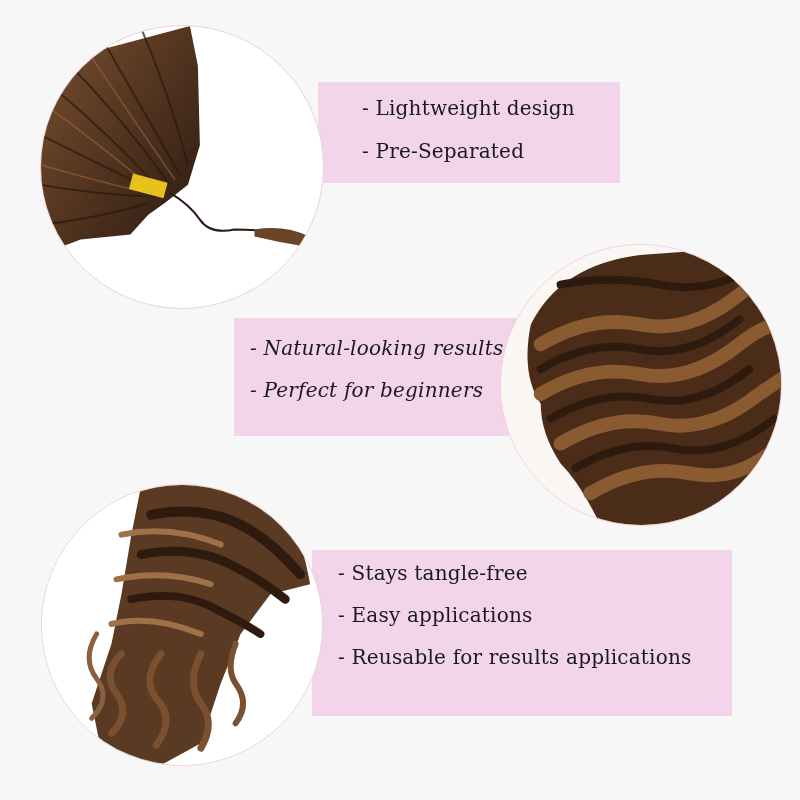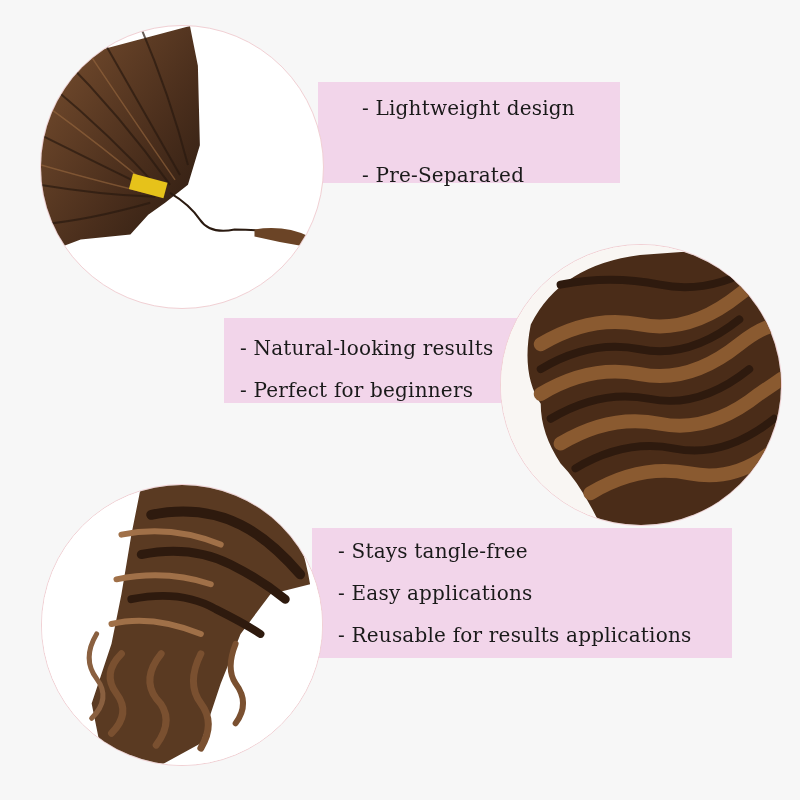--- a/index.html
+++ b/index.html
@@ -10,29 +10,29 @@
                 font-family:"DejaVu Serif", serif; font-size:20px; letter-spacing:0.2px; }
   .circle { position:absolute; border-radius:50%; background:#ffffff; overflow:hidden;
             border:1px solid #f1d0d4; box-sizing:border-box; }
   .circle svg { position:absolute; left:0; top:0; width:100%; height:100%; }
 </style>
 </head>
 <body>
 
 <div class="band" style="left:318px; top:82px; width:302px; height:101px;text-decoration:underline;">
   <div class="line" style="left:44px; top:14px;">- Lightweight design</div>
-  <div class="line" style="left:44px; top:57px;margin-top:24px;">- Pre-Separated</div>
+  <div class="line" style="left:44px; top:57px;">- Pre-Separated</div>
 </div>
 
-<div class="band" style="left:224px; top:318px; width:300px; height:85px;">
+<div class="band" style="left:234px; top:318px; width:300px; height:118px;font-style:italic;">
   <div class="line" style="left:16px; top:18px;">- Natural-looking results</div>
   <div class="line" style="left:16px; top:60px;">- Perfect for beginners</div>
 </div>
 
-<div class="band" style="left:312px; top:528px; width:420px; height:130px;">
+<div class="band" style="left:312px; top:550px; width:420px; height:166px;">
   <div class="line" style="left:26px; top:11px;">- Stays tangle-free</div>
   <div class="line" style="left:26px; top:53px;">- Easy applications</div>
   <div class="line" style="left:26px; top:95px;">- Reusable for results  applications</div>
 </div>
 
 <div class="circle" style="left:40px; top:25px; width:284px; height:284px;">
   <svg viewBox="0 0 284 284">
     <defs>
       <linearGradient id="h1" x1="0" y1="0" x2="1" y2="1">
         <stop offset="0" stop-color="#7a5030"></stop>

